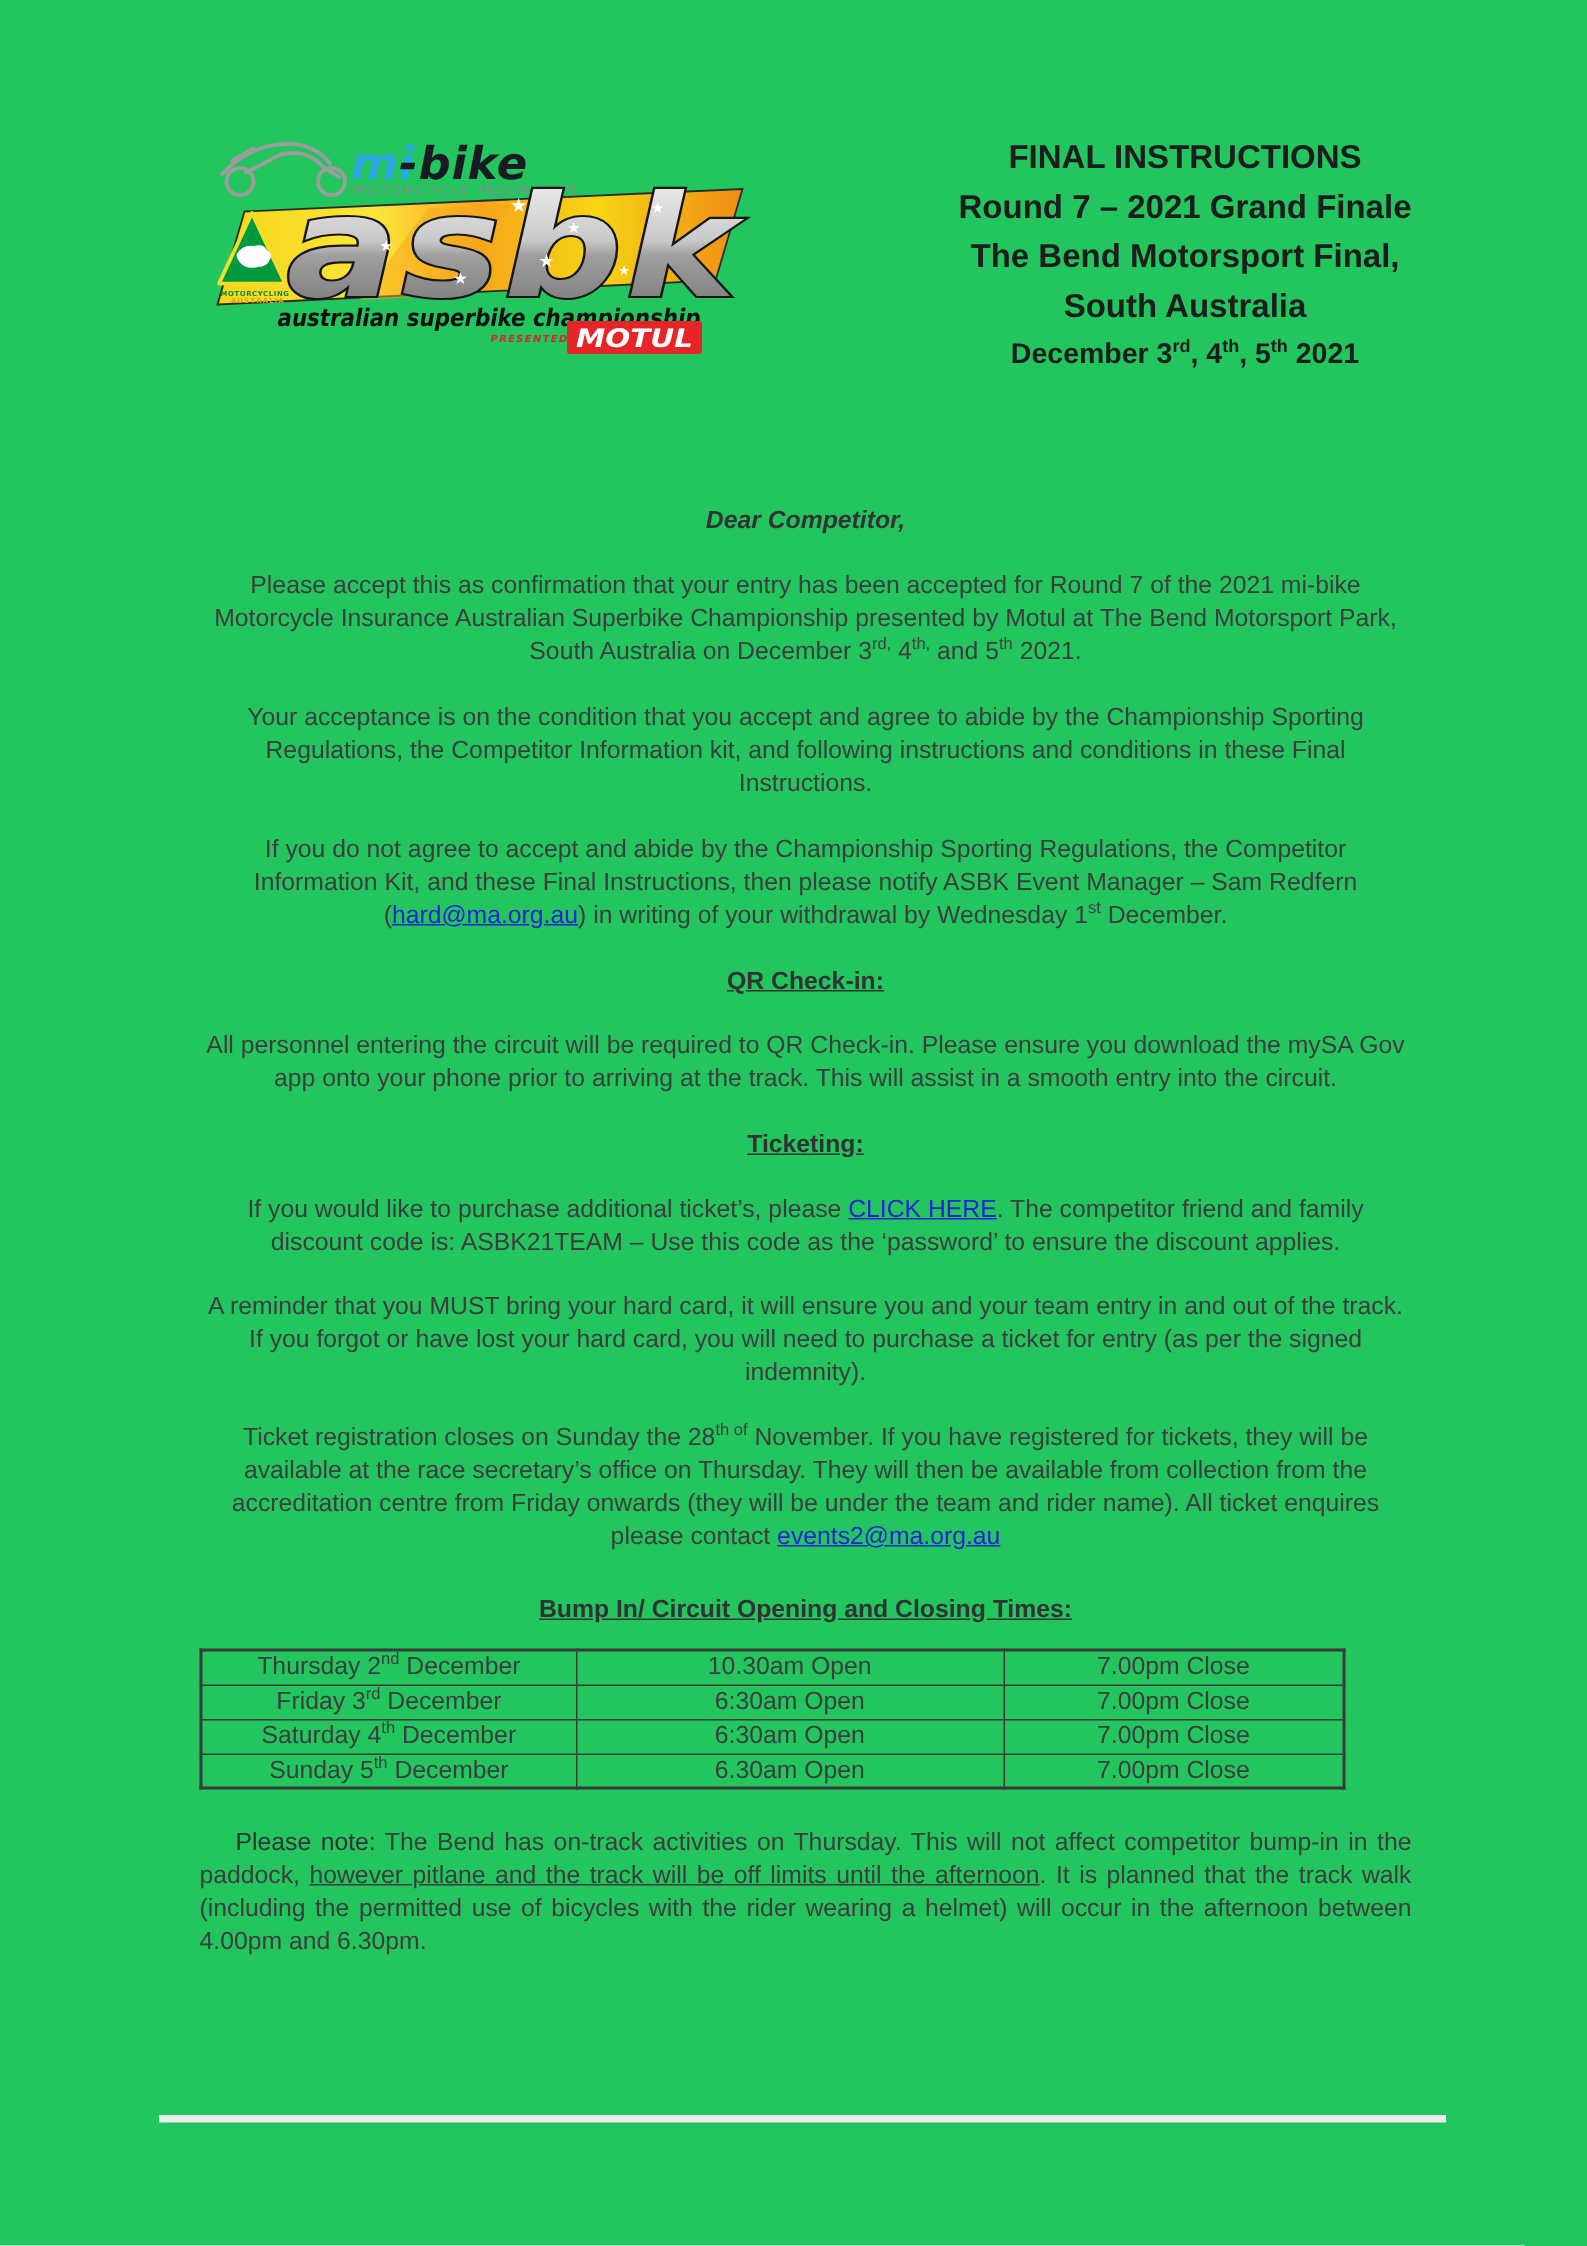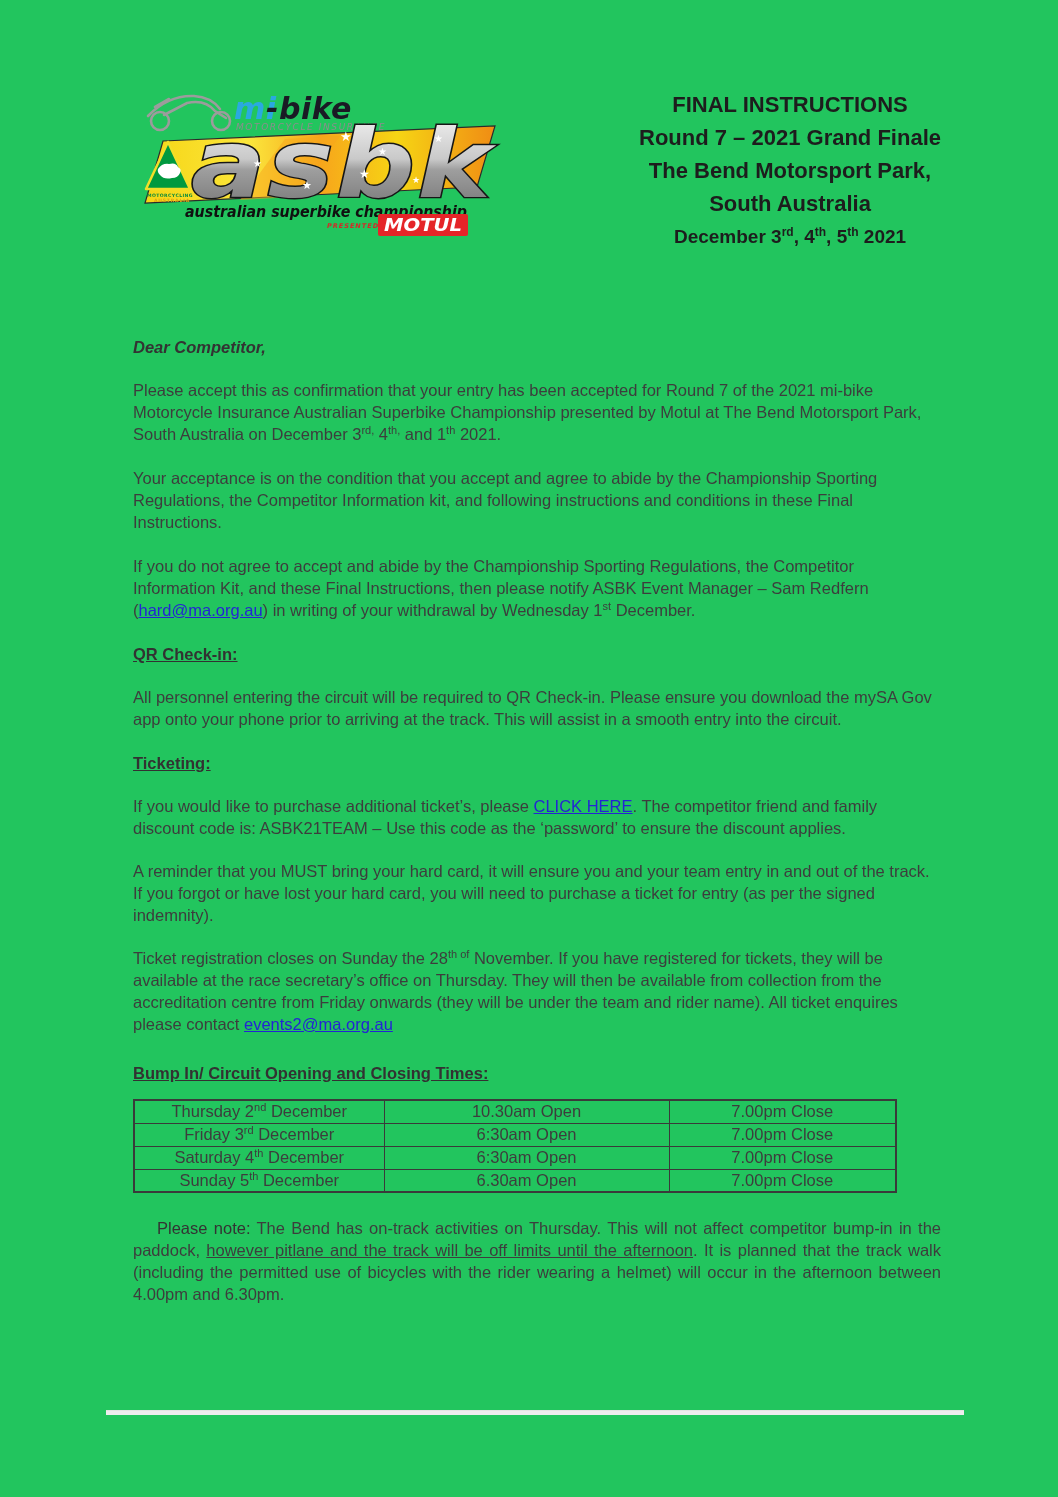--- a/index.html
+++ b/index.html
@@ -42,20 +42,21 @@
   .header-block sup { font-size: 12px; line-height: 0; vertical-align: super; }
 
   
   .para {
     position: absolute;
     left: 133px;
     width: 808px;
     font-size: 16.5px;
     line-height: 22px;
     color: #3d3d3d;
+    text-align: center;
   }
   .para sup { font-size: 11px; line-height: 0; vertical-align: super; }
   .salutation { font-weight: bold; font-style: italic; color: #333333; }
   .heading { font-weight: bold; text-decoration: underline; color: #323232; }
   .justify { text-align: justify; }
   .b { font-weight: normal; color: #333333; margin-left: 24px; }
   .u { text-decoration: underline; }
   a.link { color: #2424d4; text-decoration: underline; cursor: pointer; }
 
   
@@ -153,28 +154,28 @@
 
     <g>
       <rect x="243" y="129" width="90" height="22" rx="2" fill="#e52528"></rect>
       <text x="288" y="146" class="motul" text-anchor="middle" textLength="78" lengthAdjust="spacingAndGlyphs">MOTUL</text>
     </g>
   </svg>
 
   <div class="header-block">
     <div>FINAL INSTRUCTIONS</div>
     <div>Round 7 – 2021 Grand Finale</div>
-    <div>The Bend Motorsport Park,</div>
+    <div>The Bend Motorsport Final,</div>
     <div>South Australia</div>
     <div class="h-date"><span>December 3</span><sup>rd</sup><span>, 4</span><sup>th</sup><span>, 5</span><sup>th</sup><span> 2021</span></div>
   </div>
 
   <div class="para salutation" style="top:336px">Dear Competitor,</div>
 
-  <div class="para" style="top:379px"><span>Please accept this as confirmation that your entry has been accepted for Round 7 of the 2021 mi-bike Motorcycle Insurance Australian Superbike Championship presented by Motul at The Bend Motorsport Park, South Australia on December 3</span><sup>rd,</sup><span> 4</span><sup>th,</sup><span> and 1</span><sup>th</sup><span> 2021.</span></div>
+  <div class="para" style="top:379px"><span>Please accept this as confirmation that your entry has been accepted for Round 7 of the 2021 mi-bike Motorcycle Insurance Australian Superbike Championship presented by Motul at The Bend Motorsport Park, South Australia on December 3</span><sup>rd,</sup><span> 4</span><sup>th,</sup><span> and 5</span><sup>th</sup><span> 2021.</span></div>
 
   <div class="para" style="top:467px">Your acceptance is on the condition that you accept and agree to abide by the Championship Sporting Regulations, the Competitor Information kit, and following instructions and conditions in these Final Instructions.</div>
 
   <div class="para" style="top:555px"><span>If you do not agree to accept and abide by the Championship Sporting Regulations, the Competitor Information Kit, and these Final Instructions, then please notify ASBK Event Manager – Sam Redfern (</span><a class="link">hard@ma.org.au</a><span>)  in writing of your withdrawal by Wednesday 1</span><sup>st</sup><span> December.</span></div>
 
   <div class="para heading" style="top:643px">QR Check-in:</div>
 
   <div class="para" style="top:686px">All personnel entering the circuit will be required to QR Check-in.  Please ensure you download the mySA Gov app onto your phone prior to arriving at the track.  This will assist in a smooth entry into the circuit.</div>
 
   <div class="para heading" style="top:752px">Ticketing:</div>

